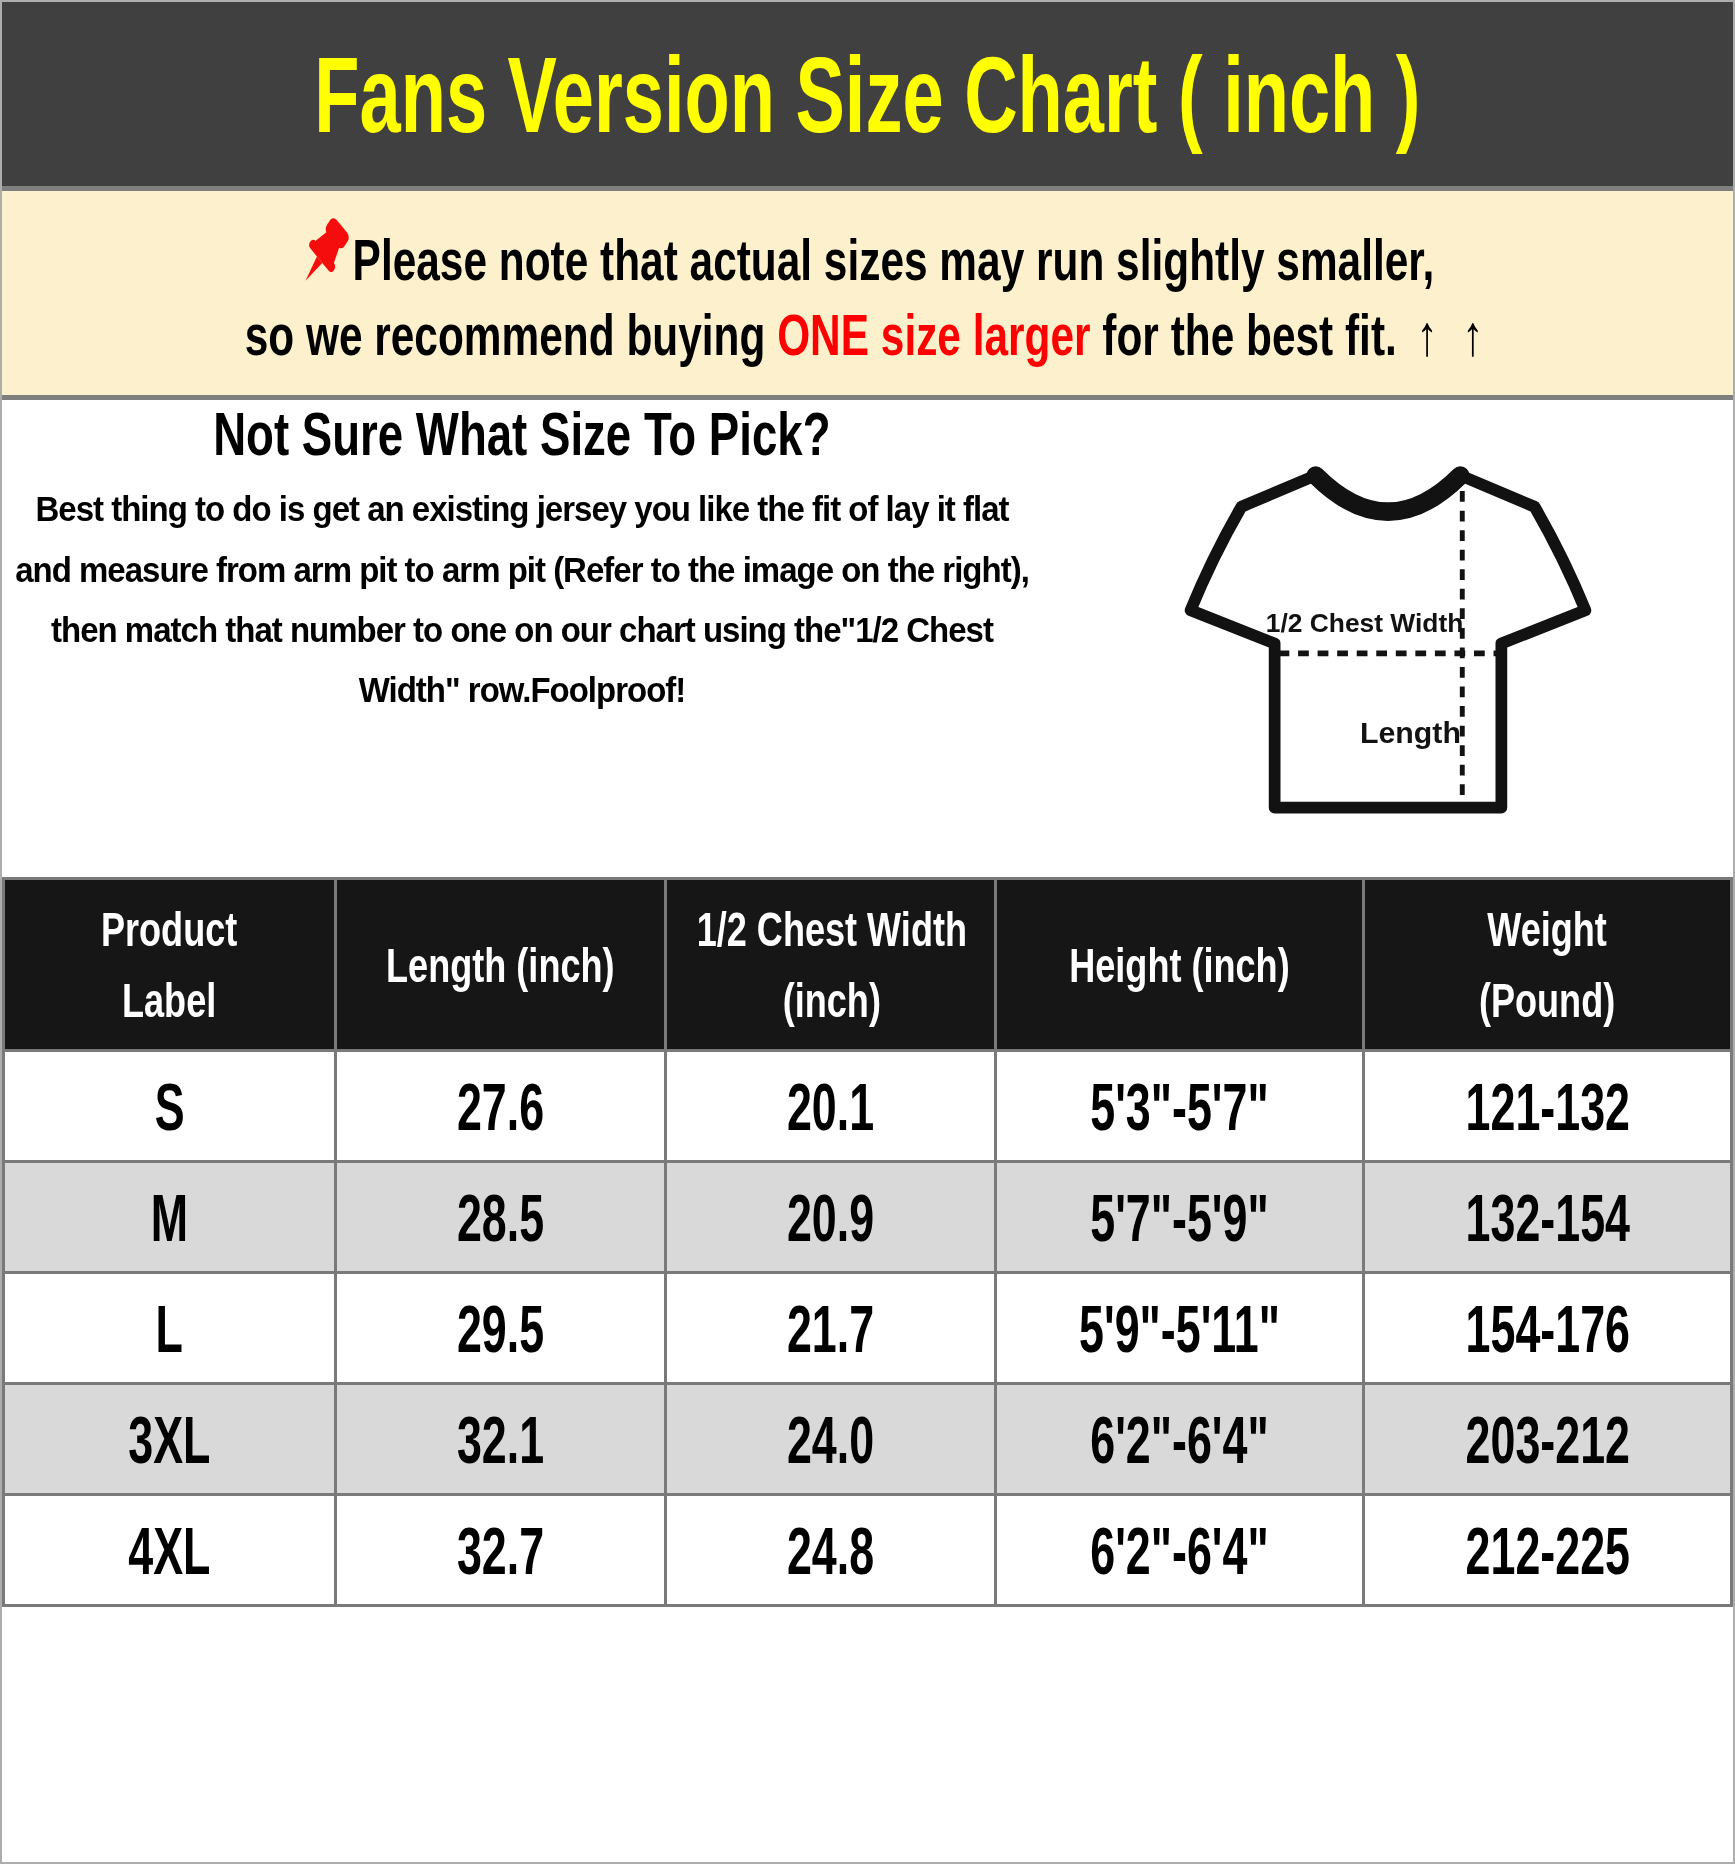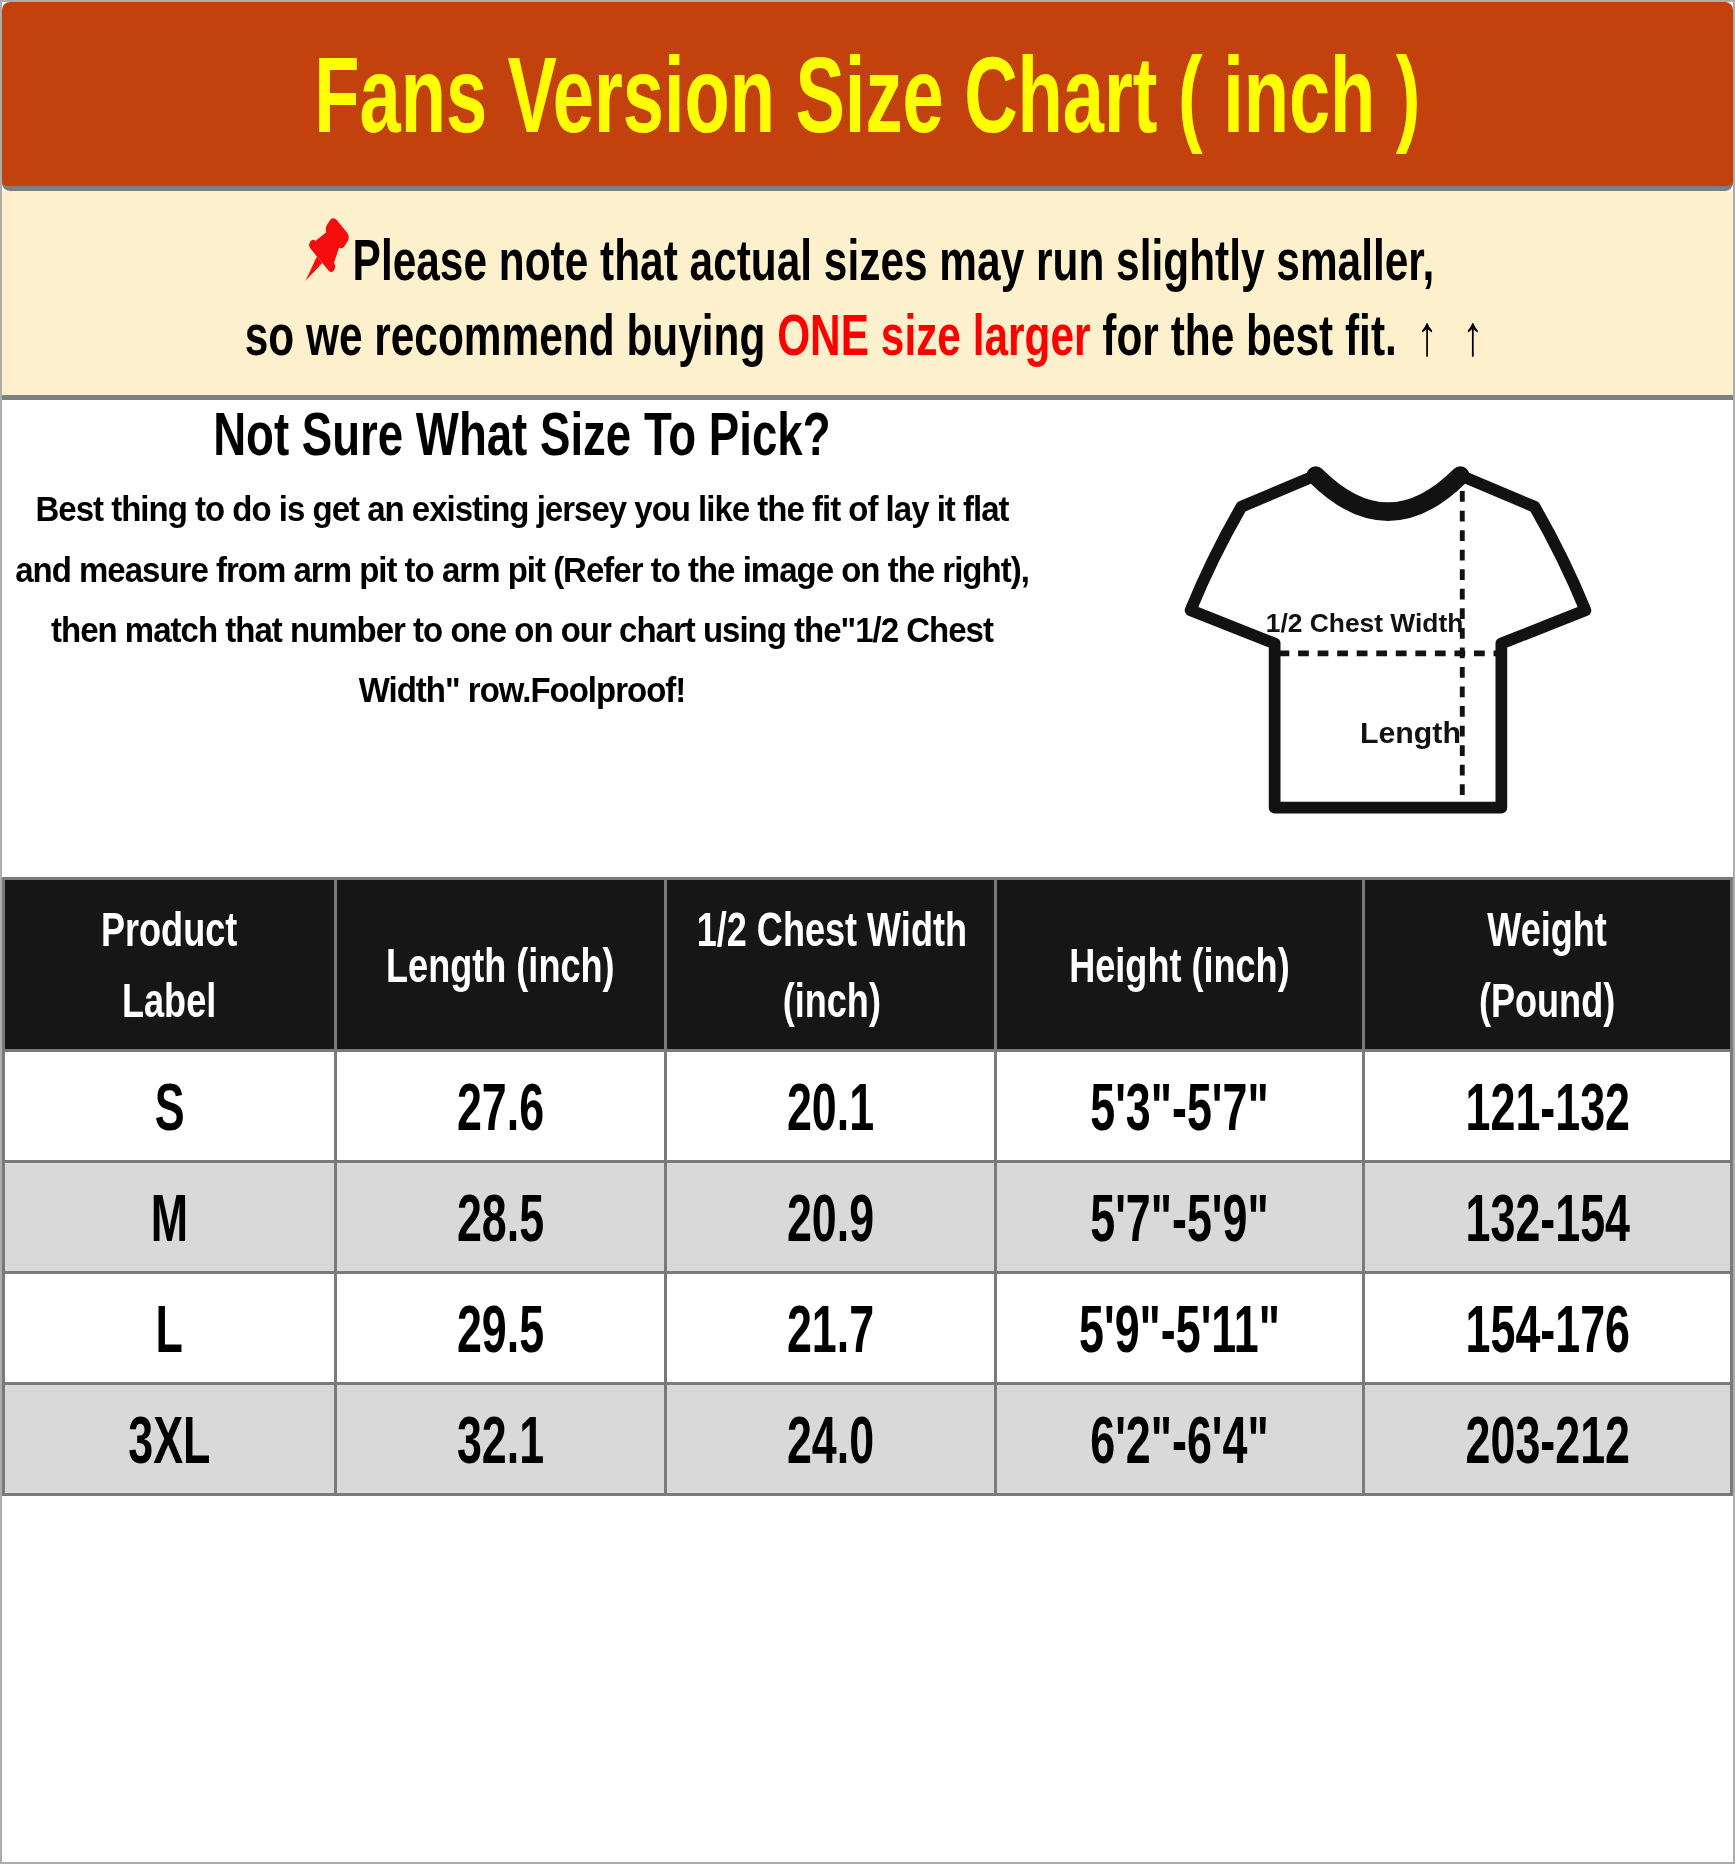--- a/index.html
+++ b/index.html
@@ -10,26 +10,25 @@
     border: 2px solid #adadad;
     overflow: hidden;
     font-family: "Liberation Sans", sans-serif;
     font-weight: 700;
     color: #000;
   }
 
   
   .banner {
     height: 189px;
-    background: #c2410c;
+    background: #404040;
     border-bottom: 5px solid #7f7f7f;
     display: flex;
     align-items: center;
     justify-content: center;
-    border-radius: 8px;
   }
   .banner-title {
     color: #ffff00;
     font-size: 100px;
     white-space: nowrap;
     display: inline-block;
     transform: scale(0.74, 1.08);
     letter-spacing: 0px;
   }
 
@@ -202,14 +201,21 @@
         <td><span class="dcell">5'9"-5'11"</span></td>
         <td><span class="dcell">154-176</span></td>
       </tr>
       <tr>
         <td><span class="dcell">3XL</span></td>
         <td><span class="dcell">32.1</span></td>
         <td><span class="dcell">24.0</span></td>
         <td><span class="dcell">6'2"-6'4"</span></td>
         <td><span class="dcell">203-212</span></td>
       </tr>
+      <tr>
+        <td><span class="dcell">4XL</span></td>
+        <td><span class="dcell">32.7</span></td>
+        <td><span class="dcell">24.8</span></td>
+        <td><span class="dcell">6'2"-6'4"</span></td>
+        <td><span class="dcell">212-225</span></td>
+      </tr>
     </tbody>
 </table>
 
 </body></html>

